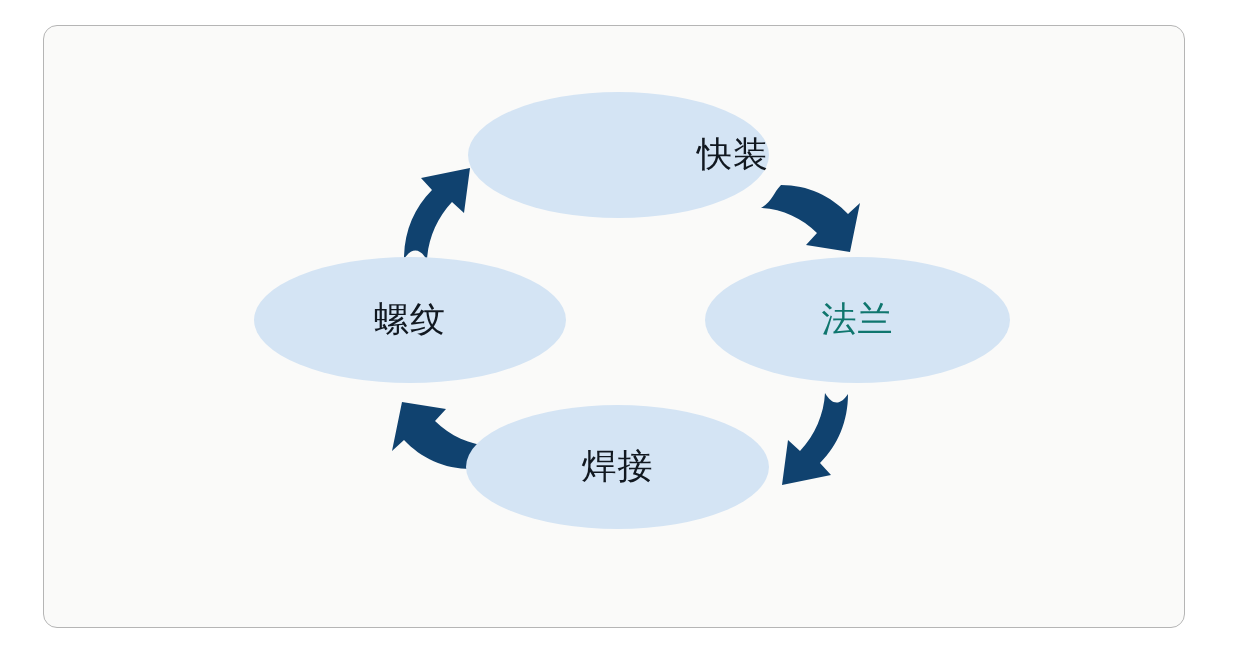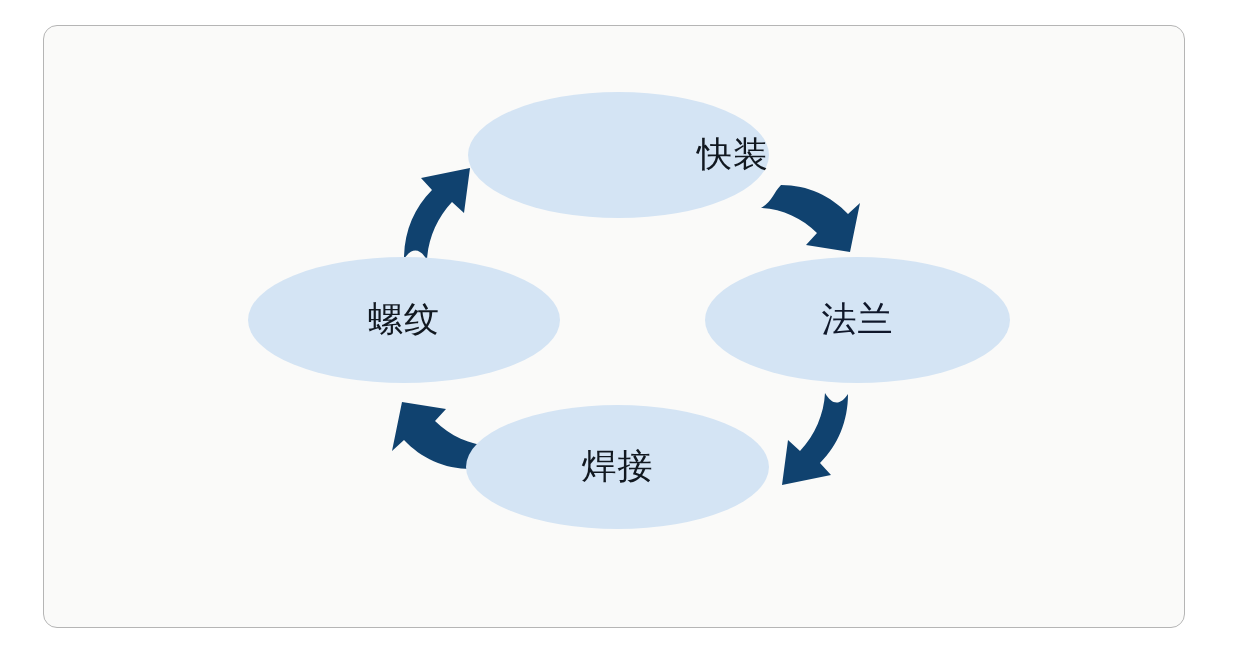--- a/index.html
+++ b/index.html
@@ -72,21 +72,21 @@
   }
   
   .node-bottom {
     left: 466px;
     top: 405px;
     width: 303px;
     height: 124px;
   }
   
   .node-left {
-    left: 248px;
+    left: 254px;
     top: 257px;
     width: 312px;
     height: 126px;
   }
   .arrow-layer {
     position: absolute;
     left: 0;
     top: 0;
     width: 1254px;
     height: 653px;
@@ -159,21 +159,21 @@
             C 479 453, 479 461, 471 469
             Z"></path>
         </g>
       </svg>
     </div>
 
     <div class="node node-top" style="background: rgb(212, 228, 244); color: rgb(17, 24, 32);">
       <span class="node-label">快装</span>
     </div>
 
-    <div class="node node-right" style="background: rgb(212, 228, 244); color: #0f172a;">
+    <div class="node node-right" style="background: rgb(212, 228, 244); color: #0f766e;">
       <span class="node-label">法兰</span>
     </div>
 
     <div class="node node-bottom" style="background: rgb(212, 228, 244); color: rgb(17, 24, 32);">
       <span class="node-label">焊接</span>
     </div>
 
     <div class="node node-left" style="background: rgb(212, 228, 244); color: rgb(17, 24, 32);">
       <span class="node-label">螺纹</span>
     </div>

